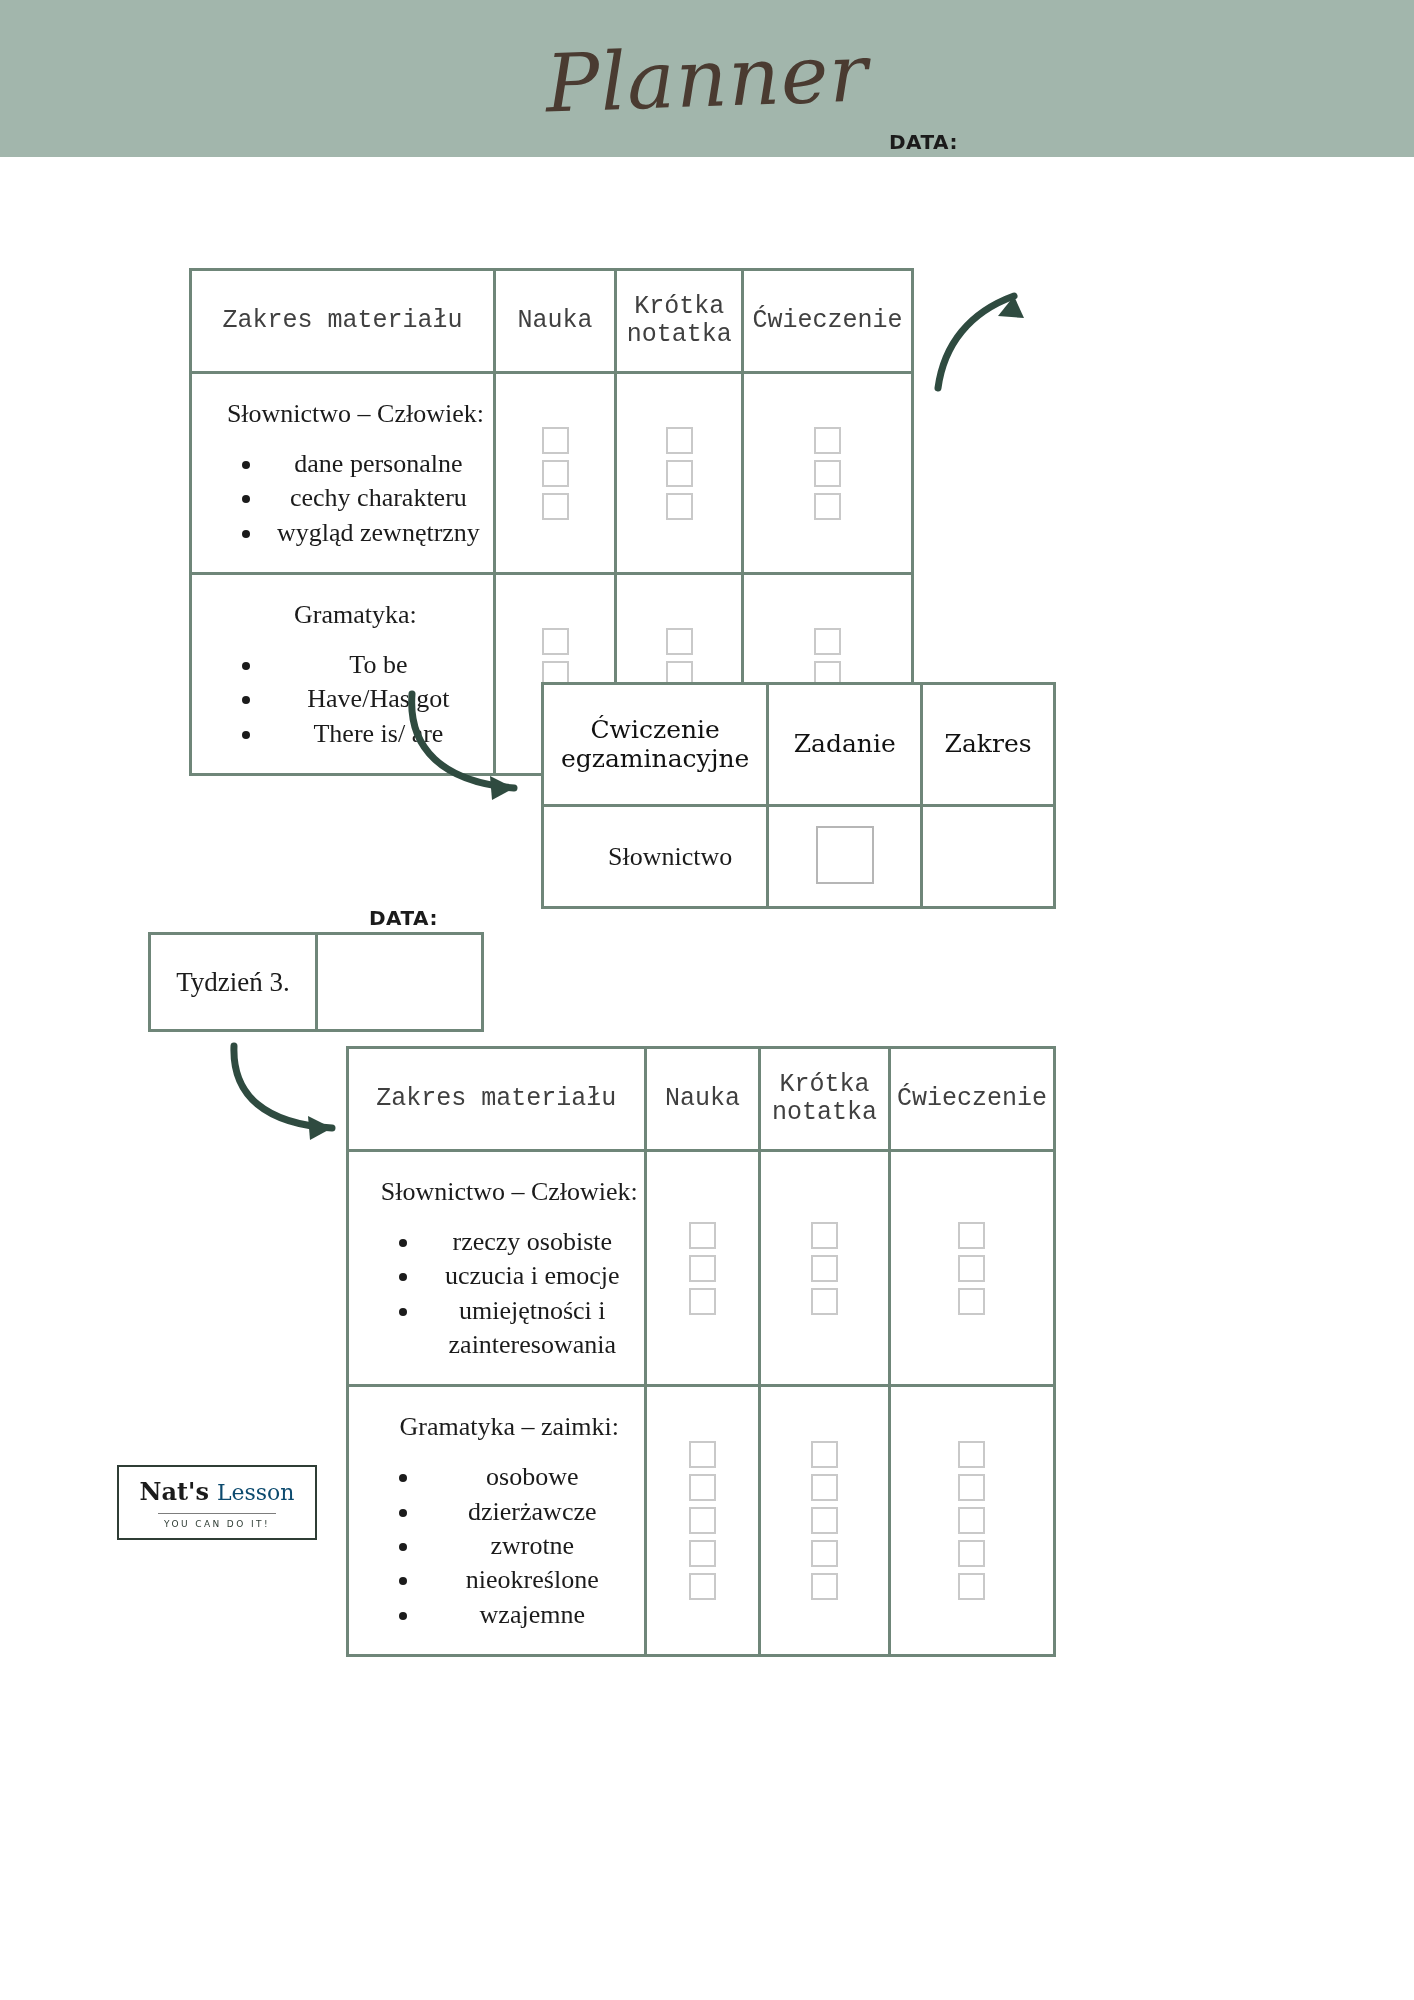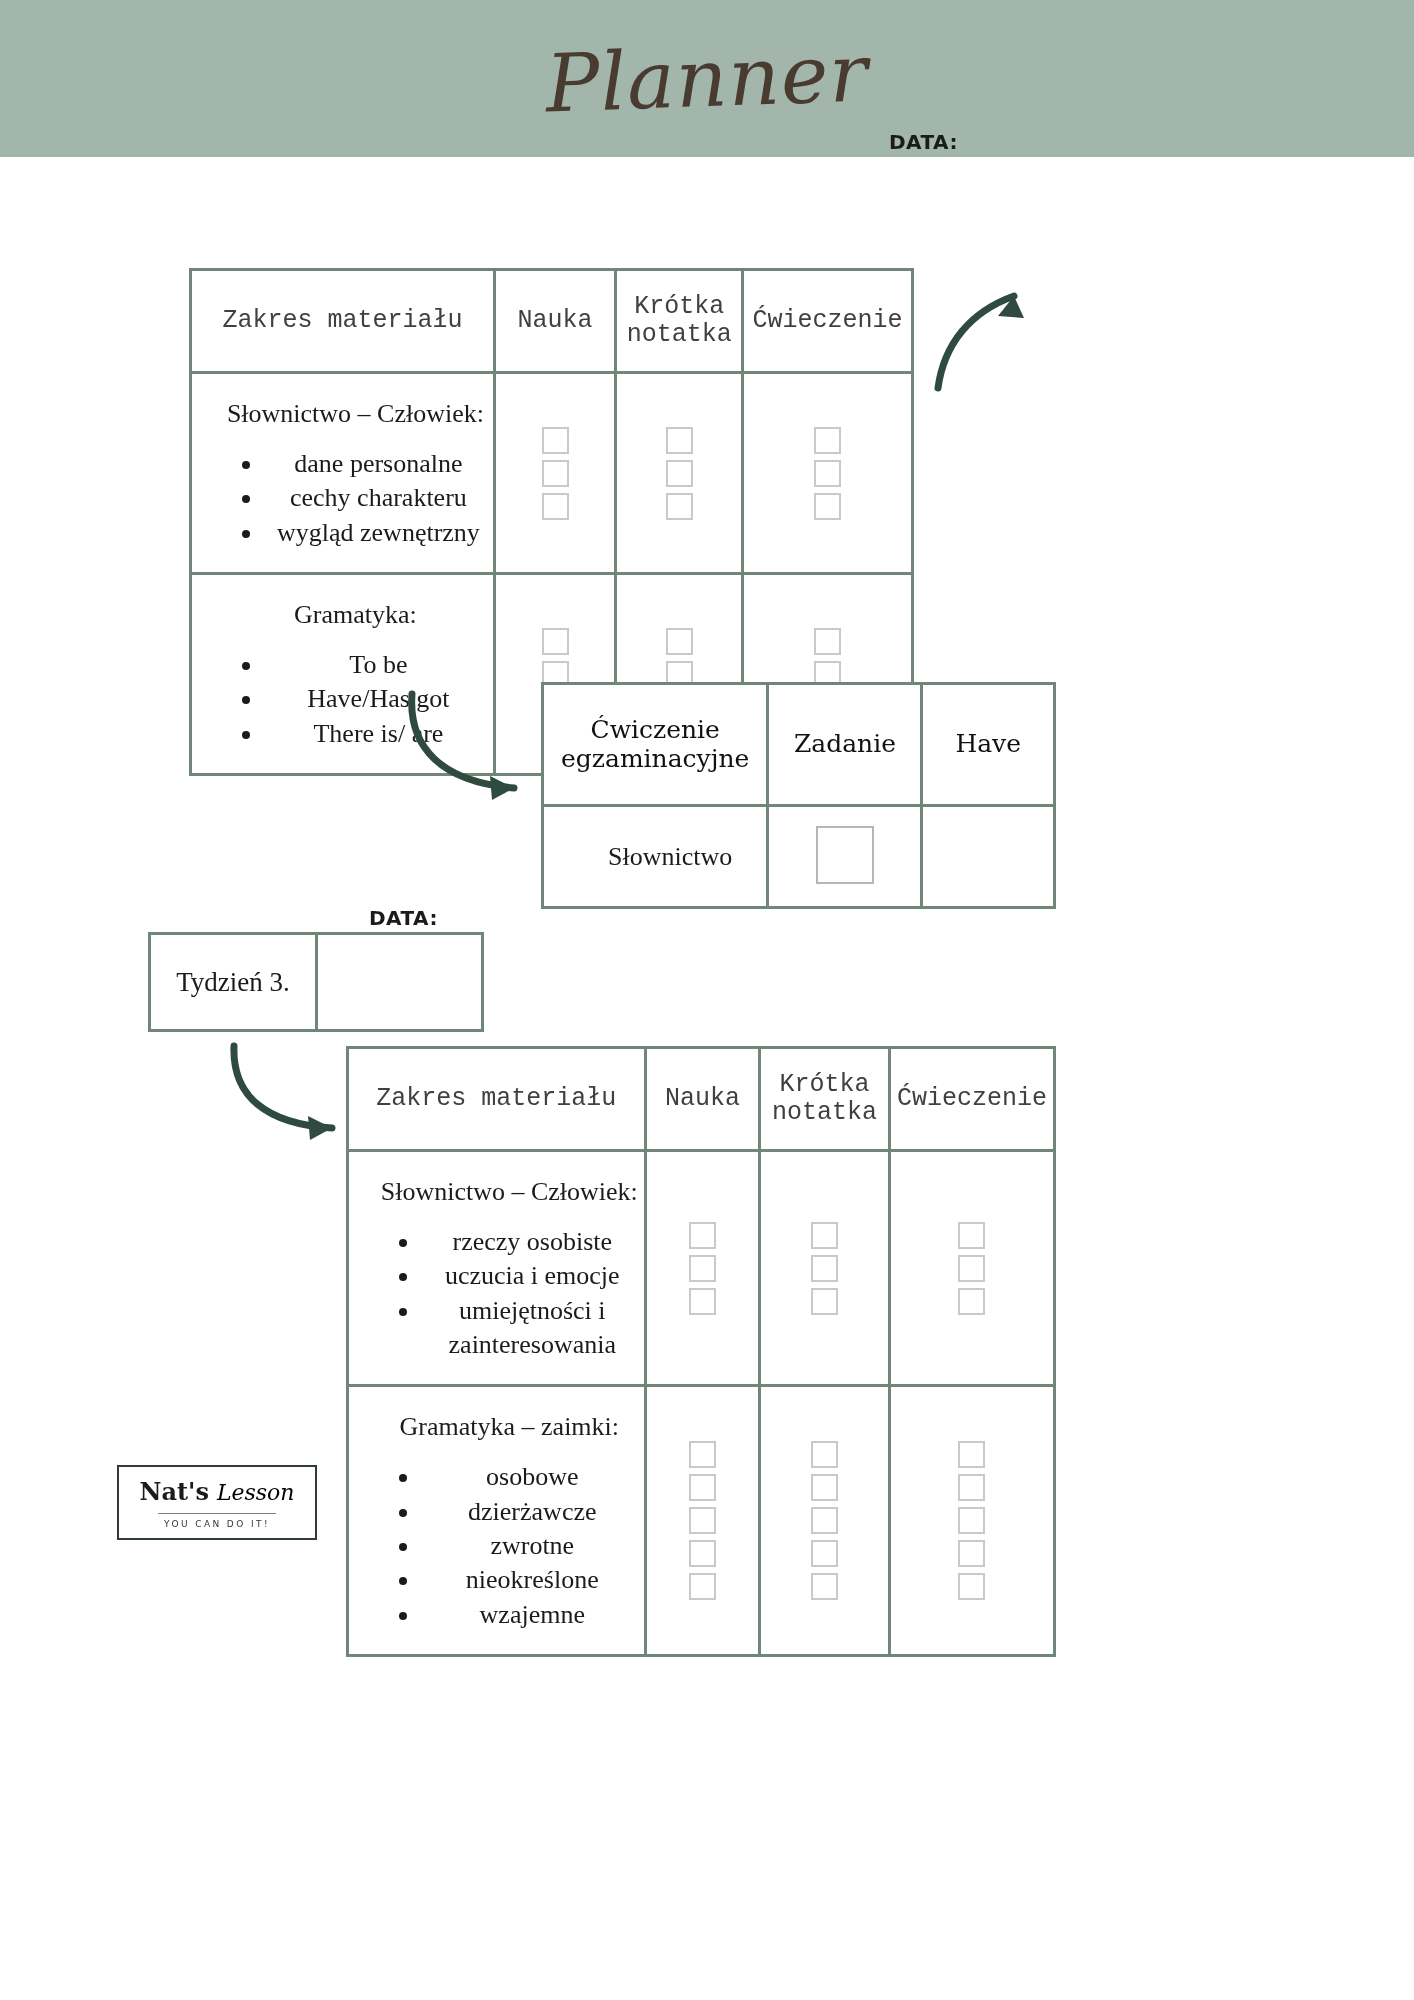--- a/index.html
+++ b/index.html
@@ -156,23 +156,22 @@
     gap: 8px;
   }
   .logo-nats {
     font-family: "DejaVu Serif", serif;
     font-weight: 700;
     font-size: 24px;
     color: #1b1b1b;
   }
   .logo-script {
     font-family: "DejaVu Serif", serif;
-    font-style: italic;
     font-size: 22px;
-    color: #000000;
+    color: #0c4a6e;
   }
   .logo-rule {
     width: 118px;
     height: 1px;
     background: #7d7d7d;
     margin: 7px 0 5px;
   }
   .logo-tag {
     font-family: "DejaVu Sans", sans-serif;
     font-size: 9px;
@@ -277,21 +276,21 @@
   <svg class="arrow" style="left:402px; top:688px;" width="140" height="120" viewBox="0 0 140 120">
     <path d="M10,6 C6,60 40,94 112,100" stroke="#2f4b40" stroke-width="7" fill="none" stroke-linecap="round"></path>
     <path d="M112,100 L88,88 L90,112 Z" fill="#2f4b40"></path>
   </svg>
 
   <table class="tbl" style="left:541px; top:682px; width:515px;">
     <thead>
       <tr>
         <th class="exam-hdr" style="width:226px; height:122px;">Ćwiczenie egzaminacyjne</th>
         <th class="exam-hdr" style="width:155px;">Zadanie</th>
-        <th class="exam-hdr" style="width:134px;">Have</th>
+        <th class="exam-hdr" style="width:134px;">Zakres</th>
       </tr>
     </thead>
     <tbody>
       <tr>
         <td class="exam-label" style="height:102px;">Słownictwo</td>
         <td>
           <span class="chk-big"></span>
         </td>
         <td></td>
       </tr>

